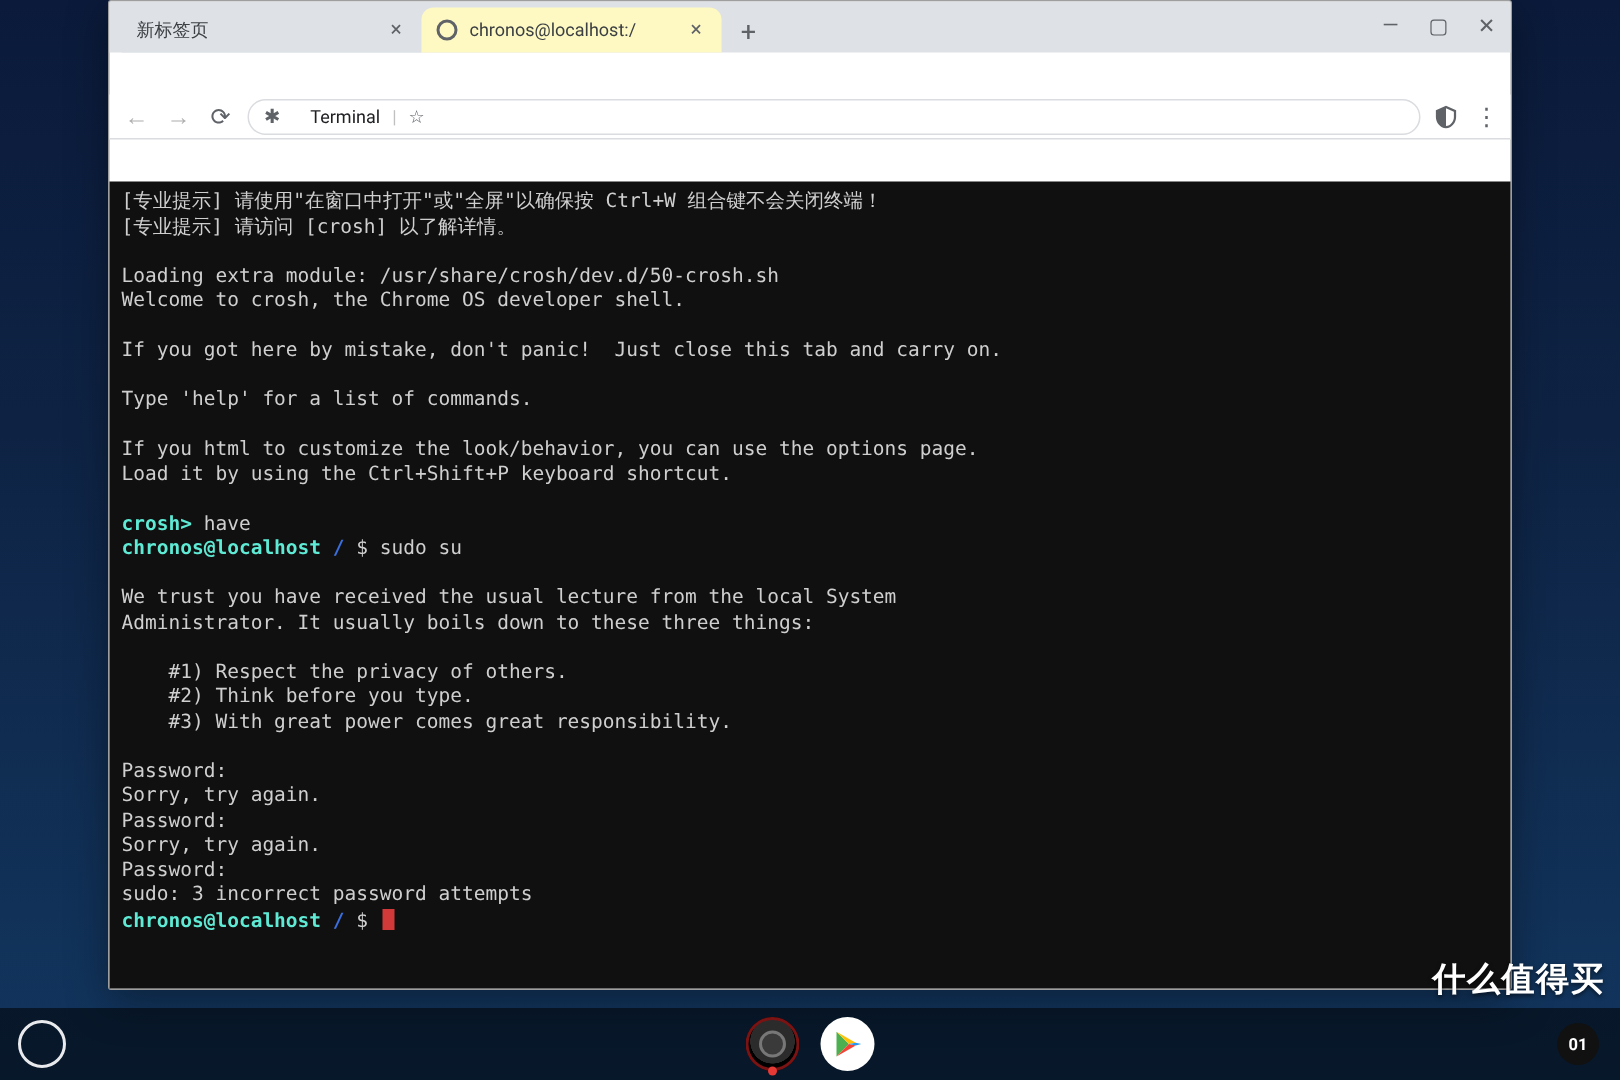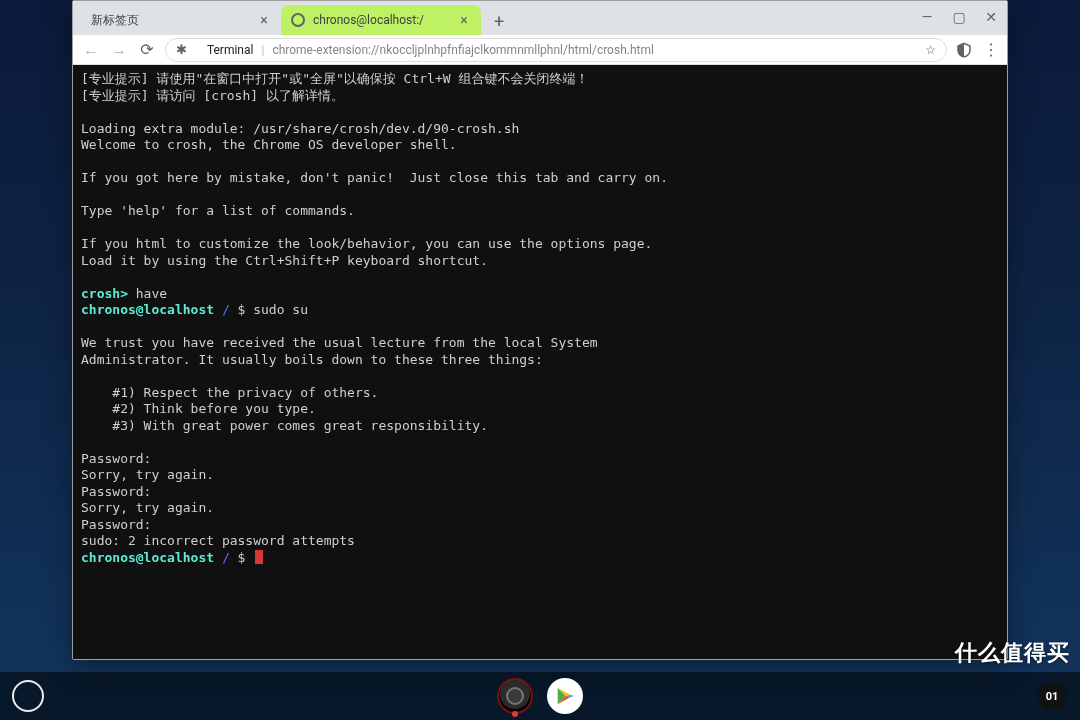--- a/index.html
+++ b/index.html
@@ -3,32 +3,32 @@
 <meta charset="utf-8">
 <style>
   * { box-sizing: border-box; }
   html, body { margin: 0; padding: 0; width: 1080px; height: 720px; overflow: hidden; font-family: "Segoe UI", Roboto, Arial, sans-serif; }
   body { background: linear-gradient(180deg, #0b1a3a 0%, #0e2344 40%, #12365f 100%); position: relative; }
 
   .browser-window {
     position: absolute; left: 72px; top: 0; width: 936px; height: 660px;
     background: #fff; border: 1px solid #9e9e9e; border-radius: 2px;
     box-shadow: 0 8px 28px rgba(0,0,0,.35);
-    display: flex; flex-direction: column;
+    display: flex; flex-direction: column; gap: 28px;
   }
 
   .tabstrip {
     height: 34px; background: #dee1e6; display: flex; align-items: flex-end; padding-left: 8px; position: relative;
   }
   .tab {
     height: 30px; width: 200px; border-radius: 8px 8px 0 0; display: flex; align-items: center;
     padding: 0 10px; font-size: 12px; color: #3c4043; position: relative;
   }
   .tab.inactive { background: #dee1e6; }
-  .tab.active   { background: #bef264; }
+  .tab.active   { background: #fef9c3; }
   .tab .favicon { width: 14px; height: 14px; border-radius: 50%; border: 2px solid #5f6368; margin-right: 8px; flex: 0 0 auto; }
   .tab .title { flex: 1 1 auto; white-space: nowrap; overflow: hidden; text-overflow: ellipsis; }
   .tab .close { width: 14px; height: 14px; flex: 0 0 auto; color: #5f6368; font-size: 14px; line-height: 14px; text-align: center; cursor: pointer; }
   .newtab-btn { width: 28px; height: 28px; margin-left: 4px; display:flex; align-items:center; justify-content:center; color:#5f6368; font-size:18px; cursor:pointer; }
   .win-controls { position: absolute; right: 6px; top: 6px; display: flex; gap: 12px; color:#5f6368; }
   .win-controls span { width: 20px; height: 20px; display:flex; align-items:center; justify-content:center; cursor:pointer; font-size:14px; }
 
   .toolbar {
     height: 30px; background: #ffffff; border-bottom: 1px solid #dadce0;
     display: flex; align-items: center; padding: 0 8px; gap: 8px; color:#5f6368;
@@ -119,38 +119,37 @@
 
   <div class="toolbar">
     <span class="nav-btn disabled">←</span>
     <span class="nav-btn disabled">→</span>
     <span class="nav-btn">⟳</span>
 
     <div class="omnibox">
       <span class="chip-icon">✱</span>
       <span class="app-name">Terminal</span>
       <span class="divider">|</span>
-      <span class="url">chrome-extension://nkoccljplnhpfnfiajclkommnmllphnl/html/crosh.html</span>
       <span class="star">☆</span>
     </div>
 
     <div class="right-icons">
       <span class="shield-icon">
         <svg width="18" height="18" viewBox="0 0 24 24">
             <path fill="#5f6368" d="M12 2 3 6v6c0 5 3.8 9.7 9 10 5.2-.3 9-5 9-10V6l-9-4zm0 2.2 7 3.1V12c0 4-2.9 7.8-7 8.1V4.2z"></path>
           </svg>
       </span>
       <span class="menu-dots">⋮</span>
     </div>
   </div>
 
   <div class="terminal"><span class="gray">[专业提示] 请使用"在窗口中打开"或"全屏"以确保按 Ctrl+W 组合键不会关闭终端！</span>
 <span class="gray">[专业提示] 请访问 [crosh] 以了解详情。</span>
 
-<span class="gray">Loading extra module: /usr/share/crosh/dev.d/90-crosh.sh</span>
+<span class="gray">Loading extra module: /usr/share/crosh/dev.d/50-crosh.sh</span>
 <span class="gray">Welcome to crosh, the Chrome OS developer shell.</span>
 
 <span class="gray">If you got here by mistake, don't panic!  Just close this tab and carry on.</span>
 
 <span class="gray">Type 'help' for a list of commands.</span>
 
 <span class="gray">If you html to customize the look/behavior, you can use the options page.</span>
 <span class="gray">Load it by using the Ctrl+Shift+P keyboard shortcut.</span>
 
 <span class="yellow">crosh&gt;</span><span class="gray"> have</span>
@@ -161,21 +160,21 @@
 
 <span class="gray">    #1) Respect the privacy of others.</span>
 <span class="gray">    #2) Think before you type.</span>
 <span class="gray">    #3) With great power comes great responsibility.</span>
 
 <span class="gray">Password: </span>
 <span class="gray">Sorry, try again.</span>
 <span class="gray">Password: </span>
 <span class="gray">Sorry, try again.</span>
 <span class="gray">Password: </span>
-<span class="gray">sudo: 2 incorrect password attempts</span>
+<span class="gray">sudo: 3 incorrect password attempts</span>
 <span class="green">chronos@localhost</span><span class="blue"> / </span><span class="gray">$ </span><span class="cursor-block"></span></div>
 
 </div>
 
 <div class="watermark">什么值得买</div>
 
 <div class="shelf">
   <div class="launcher"></div>
   <div class="shelf-apps">
     <div class="app-icon app-camera">

